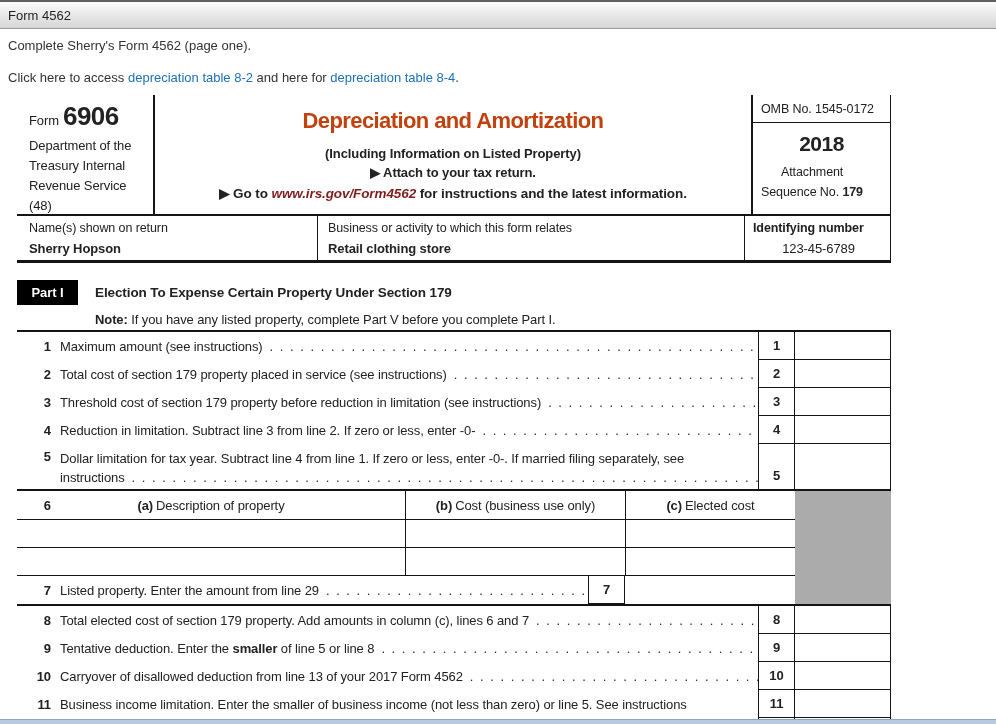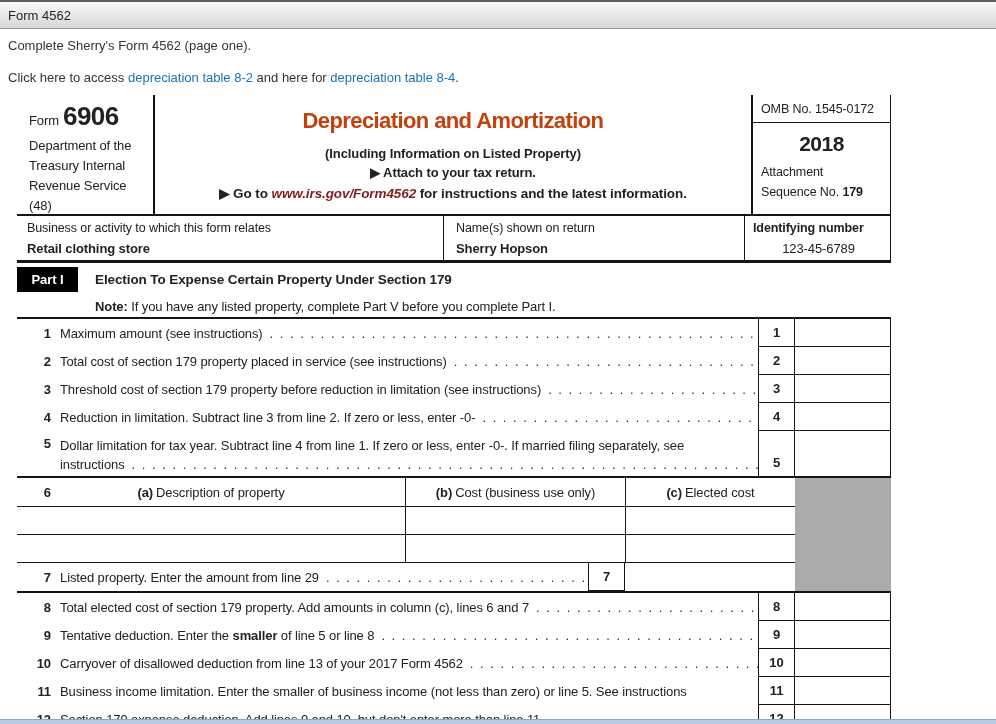--- a/index.html
+++ b/index.html
@@ -31,35 +31,35 @@
   .fh-dept { margin-top:4px; line-height:20px; font-size:13px; }
   .fh-center { flex:1; border-right:2px solid #151515; text-align:center; padding-top:13px; }
   .fh-title { font-size:22px; font-weight:bold; letter-spacing:-0.6px; color:#c2410c; }
   .fh-sub { margin-top:12px; font-size:13px; font-weight:bold; }
   .fh-attach { margin-top:4px; font-size:13px; font-weight:bold; }
   .fh-goto { margin-top:5px; font-size:13.5px; font-weight:bold; }
   .fh-goto a { color:#7f1d1d; font-style:italic; text-decoration:none; cursor:pointer; }
   .fh-right { width:138px; border-right:1px solid #151515; display:flex; flex-direction:column; }
   .fh-omb { padding:7px 0 6px 8px; font-size:12.5px; border-bottom:1px solid #151515; }
   .fh-year { margin-top:9px; text-align:center; font-size:21px; font-weight:bold; letter-spacing:-0.5px; }
-  .fh-attachment { margin-top:9px; padding-left:8px; font-size:12.5px; }
+  .fh-attachment { margin-top:9px; padding-left:8px; font-size:12.5px;margin-left:20px; }
   .fh-seq { margin-top:6px; padding-left:8px; font-size:12.5px; }
   .fh-seq b { font-weight:bold; }
   
   .names { display:flex; height:47px; border-bottom:3px solid #151515; }
   .nc { padding:5px 0 0 12px; }
   .nc1 { width:301px; border-right:1px solid #151515; }
   .nc2 { width:427px; border-right:1px solid #151515; padding-left:10px; }
   .nc3 { width:146px; border-right:1px solid #151515; padding-left:8px; }
   .nlabel { font-size:12.5px; }
   .nvalue { margin-top:6px; font-weight:bold; font-size:13px; }
   .nc3 .nlabel { font-weight:bold; }
   .nc3 .nvalue { font-weight:normal; text-align:center; padding-right:6px; }
   
-  .part { display:flex; align-items:center; height:26px; margin-top:3px; }
+  .part { display:flex; align-items:center; height:26px; margin-top:16px; }
   .part-box { width:61px; height:25px; background:#000; color:#fff; font-weight:bold;
               display:flex; align-items:center; justify-content:center; font-size:13px; }
   .part-title { margin-left:17px; font-weight:bold; font-size:13.5px; }
   .note { height:27px; padding:7px 0 8px 78px; font-size:13px; border-bottom:2px solid #151515; }
   .note b { font-weight:bold; }
   
   .ln { display:flex; height:28px; }
   .ln5 { height:45px; }
   .lt { width:741px; display:flex; align-items:center; padding-left:12px; overflow:hidden; }
   .ln5 .lt { align-items:flex-start; padding-top:5px; }
@@ -139,27 +139,27 @@
         <div class="fh-omb">OMB No. 1545-0172</div>
         <div class="fh-year">2018</div>
         <div class="fh-attachment">Attachment</div>
         <div class="fh-seq">
           <span>Sequence No. </span><b>179</b>
         </div>
       </div>
     </div>
 
     <div class="names">
+      <div class="nc nc1">
+        <div class="nlabel">Name(s) shown on return</div>
+        <div class="nvalue">Sherry Hopson</div>
+      </div>
       <div class="nc nc2">
         <div class="nlabel">Business or activity to which this form relates</div>
         <div class="nvalue">Retail clothing store</div>
-      </div>
-      <div class="nc nc1">
-        <div class="nlabel">Name(s) shown on return</div>
-        <div class="nvalue">Sherry Hopson</div>
       </div>
       <div class="nc nc3">
         <div class="nlabel">Identifying number</div>
         <div class="nvalue">123-45-6789</div>
       </div>
     </div>
 
     <div class="part">
       <div class="part-box">Part I</div>
       <div class="part-title">Election To Expense Certain Property Under Section 179</div>

